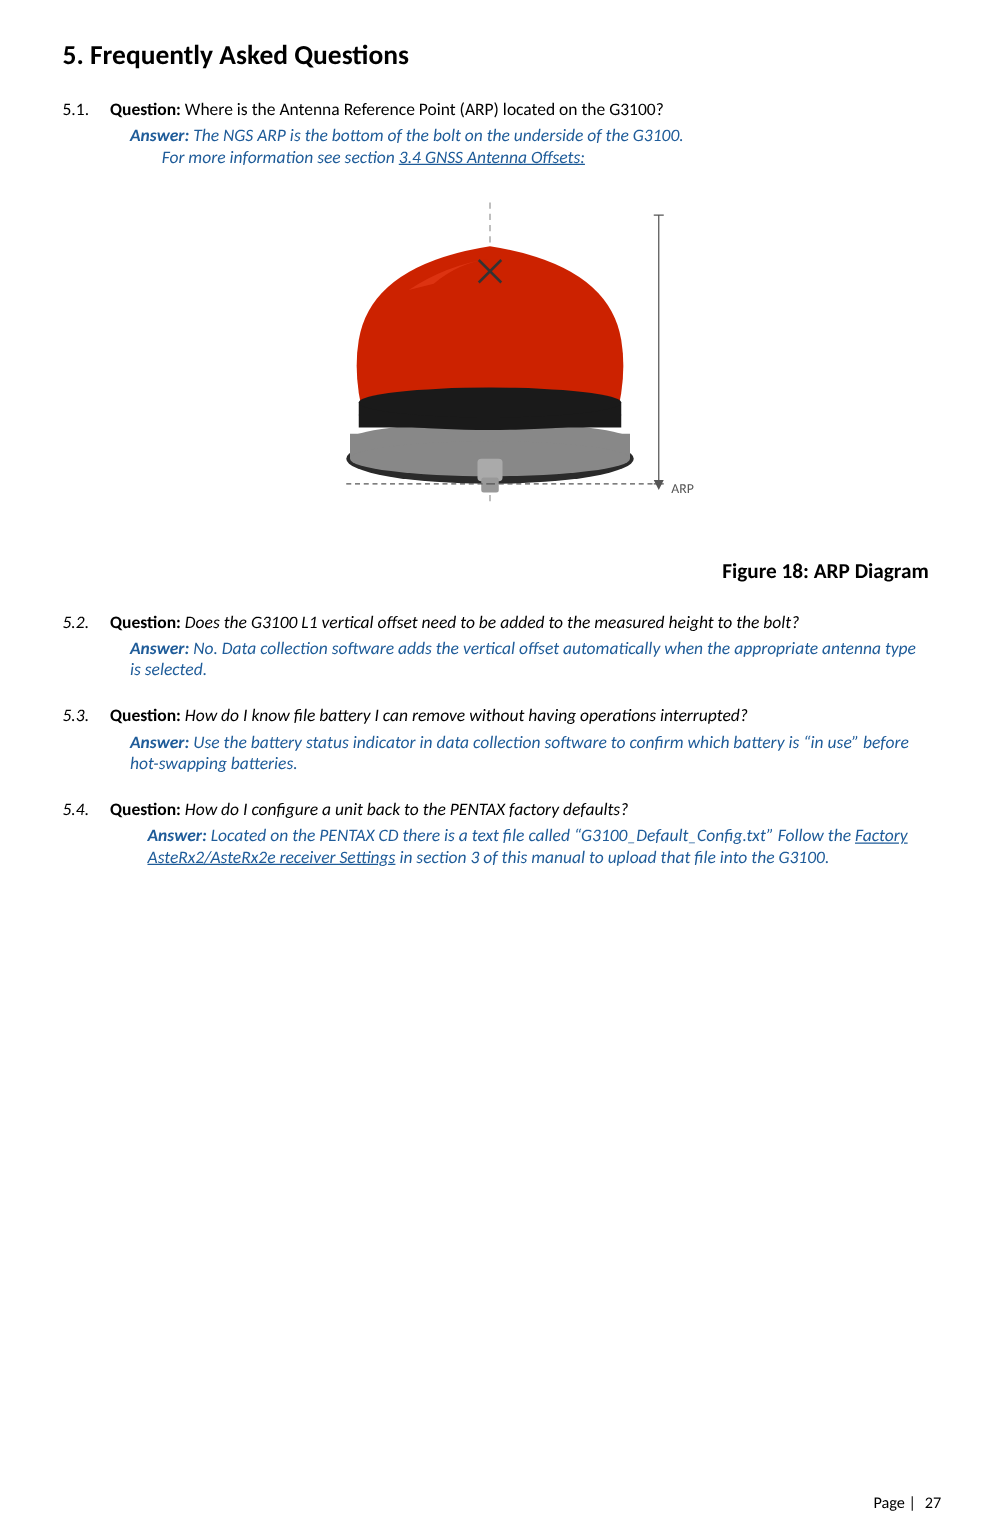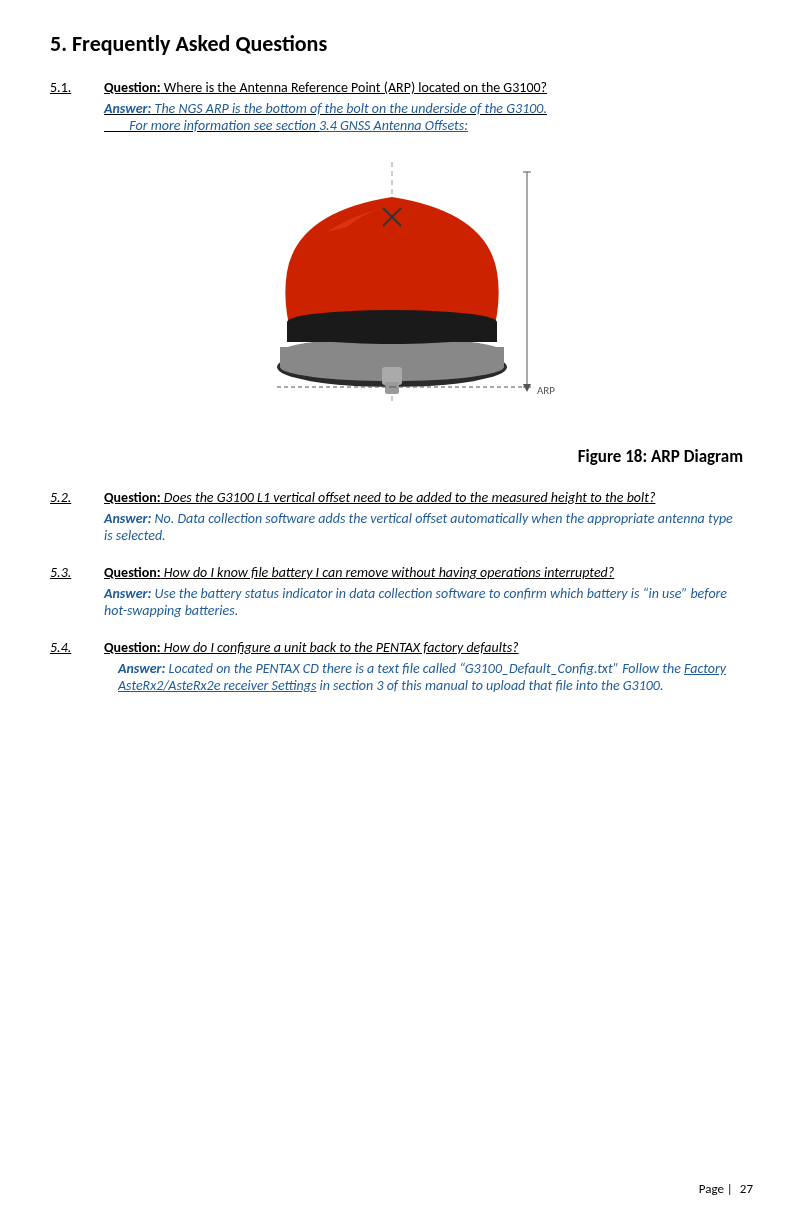--- a/index.html
+++ b/index.html
@@ -19,23 +19,21 @@
       font-weight: bold;
       margin-bottom: 22px;
     }
 
     .faq-item {
       margin-bottom: 20px;
     }
 
     .faq-row {
       display: flex;
-      gap: 16px;
       margin-bottom: 4px;
-      text-decoration: underline;
     }
 
     .faq-num {
       min-width: 38px;
       font-size: 14px;
     }
 
     .faq-num-italic {
       min-width: 38px;
       font-style: italic;
@@ -74,21 +72,21 @@
 
     .figure-caption {
       font-size: 17px;
       font-weight: bold;
       text-align: right;
       margin-bottom: 22px;
     }
 
     .page-footer {
       position: absolute;
-      bottom: 31px;
+      bottom: 17px;
       right: 50px;
       font-size: 13px;
       color: #000;
     }
 
     .page-footer span {
       margin-left: 4px;
     }
   </style>
 </head>

